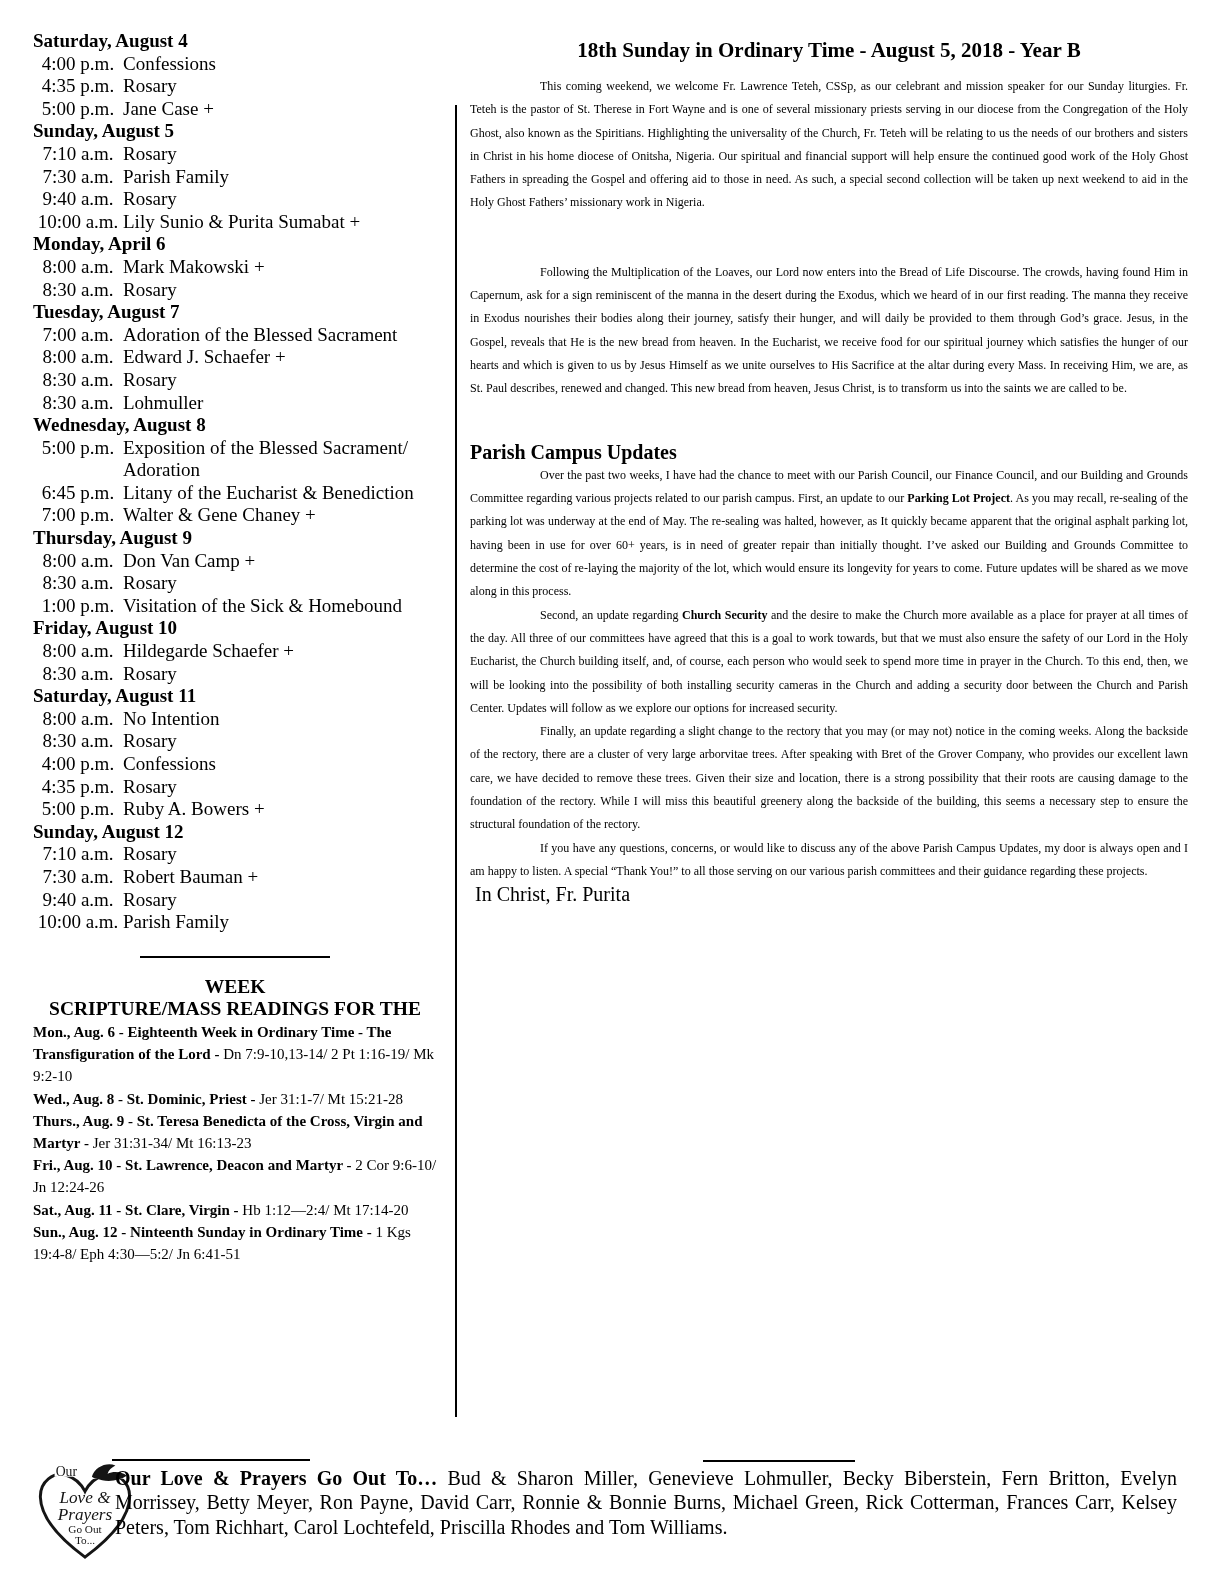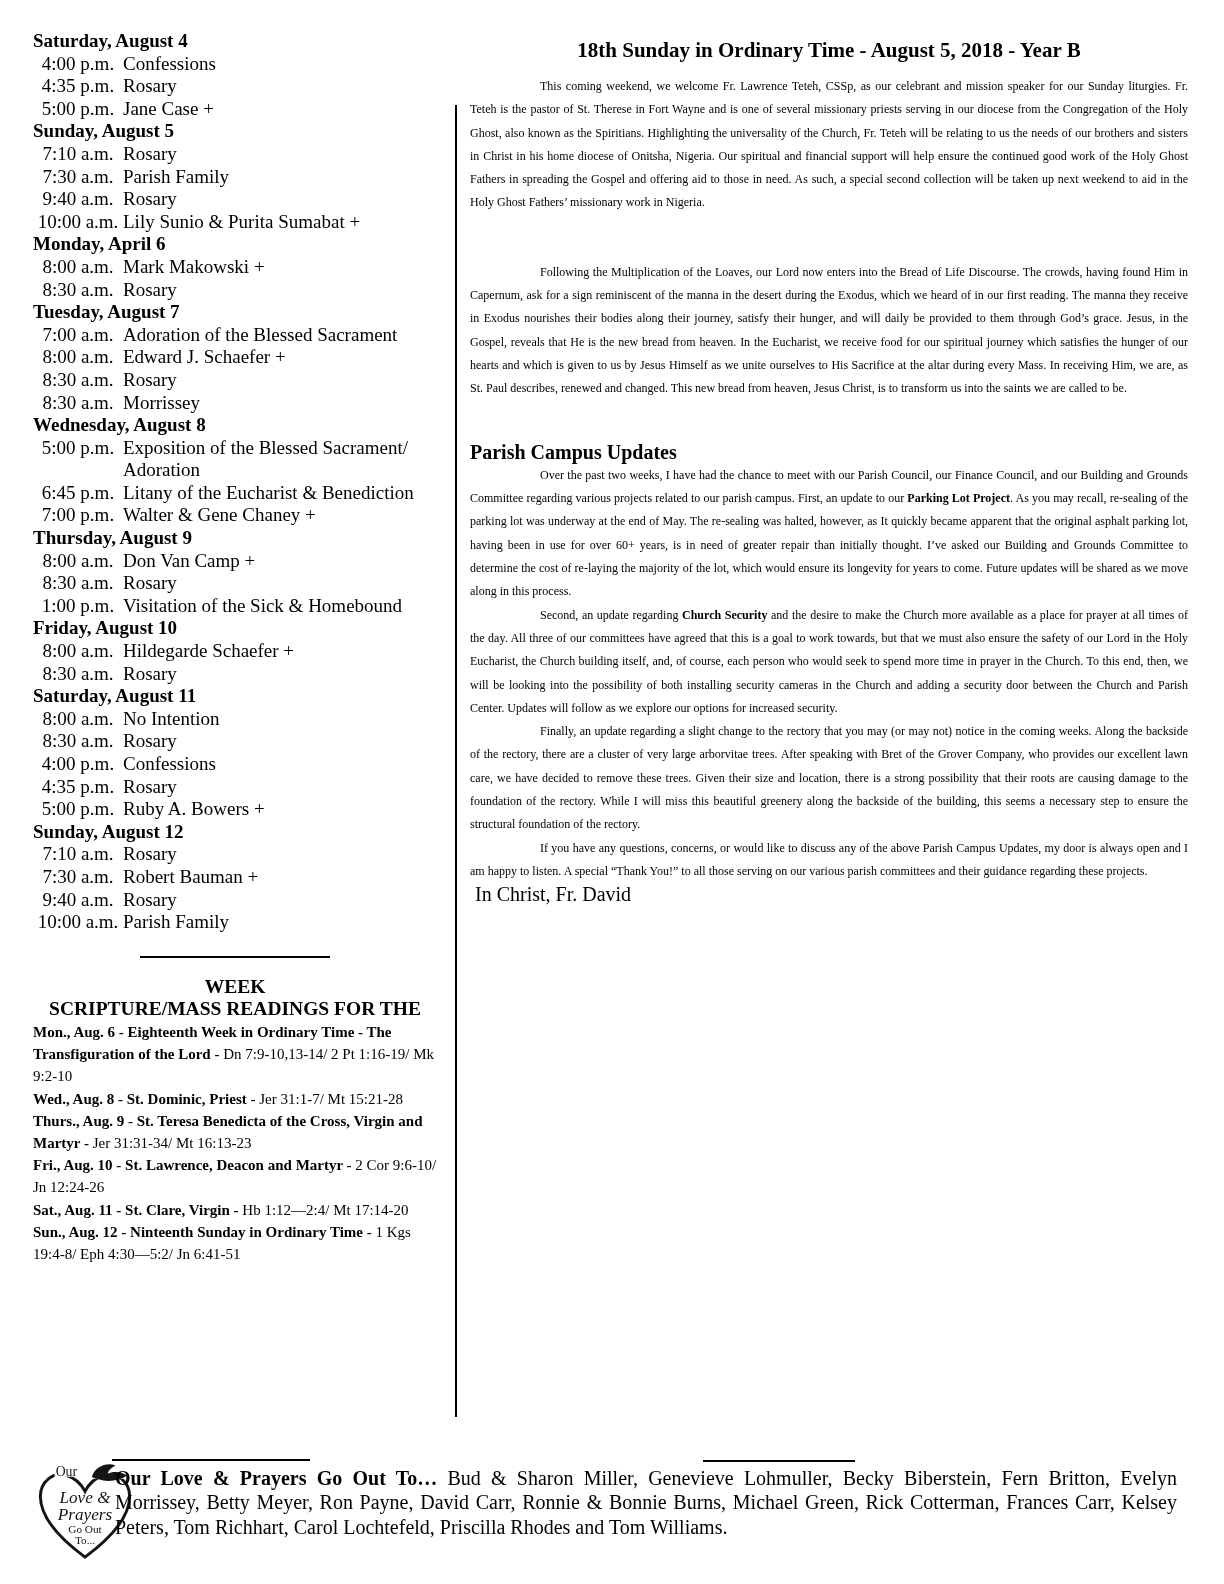--- a/index.html
+++ b/index.html
@@ -126,21 +126,21 @@
         <span class="mi-text">Edward J. Schaefer +</span>
       </div>
 
       <div class="mi-row item">
         <span class="mi-time">8:30 a.m.</span>
         <span class="mi-text">Rosary</span>
       </div>
 
       <div class="mi-row item">
         <span class="mi-time">8:30 a.m.</span>
-        <span class="mi-text">Morrissey</span>
+        <span class="mi-text">Lohmuller</span>
       </div>
 
       <div class="mi-row day">
 
         <span class="mi-text">Wednesday, August 8</span>
       </div>
 
       <div class="mi-row item">
         <span class="mi-time">5:00 p.m.</span>
         <span class="mi-text">Exposition of the Blessed Sacrament/</span>
@@ -284,21 +284,21 @@
 
   <div class="subhead">Parish Campus Updates</div>
 
   <p class="para"><span class="seg">Over the past two weeks, I have had the chance to meet with our Parish Council, our Finance Council, and our Building and Grounds Committee regarding various projects related to our parish campus. First, an update to our </span><span class="seg-b">Parking Lot Project</span><span class="seg">. As you may recall, re-sealing of the parking lot was underway at the end of May. The re-sealing was halted, however, as It quickly became apparent that the original asphalt parking lot, having been in use for over 60+ years, is in need of greater repair than initially thought. I’ve asked our Building and Grounds Committee to determine the cost of re-laying the majority of the lot, which would ensure its longevity for years to come. Future updates will be shared as we move along in this process.</span></p>
 
   <p class="para"><span class="seg">Second, an update regarding </span><span class="seg-b">Church Security</span><span class="seg"> and the desire to make the Church more available as a place for prayer at all times of the day. All three of our committees have agreed that this is a goal to work towards, but that we must also ensure the safety of our Lord in the Holy Eucharist, the Church building itself, and, of course, each person who would seek to spend more time in prayer in the Church. To this end, then, we will be looking into the possibility of both installing security cameras in the Church and adding a security door between the Church and Parish Center. Updates will follow as we explore our options for increased security.</span></p>
 
   <p class="para">Finally, an update regarding a slight change to the rectory that you may (or may not) notice in the coming weeks. Along the backside of the rectory, there are a cluster of very large arborvitae trees. After speaking with Bret of the Grover Company, who provides our excellent lawn care, we have decided to remove these trees. Given their size and location, there is a strong possibility that their roots are causing damage to the foundation of the rectory. While I will miss this beautiful greenery along the backside of the building, this seems a necessary step to ensure the structural foundation of the rectory.</p>
   <p class="para">If you have any questions, concerns, or would like to discuss any of the above Parish Campus Updates, my door is always open and I am happy to listen. A special “Thank You!” to all those serving on our various parish committees and their guidance regarding these projects.</p>
 
-  <p class="signoff">In Christ, Fr. David</p>
+  <p class="signoff">In Christ, Fr. Purita</p>
 </div>
 
 <div class="rule-a"></div>
 <div class="rule-b"></div>
 
 <svg class="logo" viewBox="0 0 104 104" xmlns="http://www.w3.org/2000/svg">
   <path d="M52 97 C 25 77, 7 56, 6.5 36 C 6 20, 20 9.5, 33 13.5 C 41 16, 48 22, 52 30 C 56 22, 63 16, 71 13.5 C 84 9.5, 98 20, 97.5 36 C 97 56, 79 77, 52 97 Z" fill="#ffffff" stroke="#151515" stroke-width="3"></path>
   <rect x="21" y="0" width="27" height="15" fill="#ffffff"></rect>
   <rect x="56" y="0" width="36" height="17" fill="#ffffff"></rect>
   <path d="M59 15 C 62 5, 74 0, 83 3.5 C 79 5.5, 76 8.5, 75 12 C 81 9, 90 10, 94.5 14 C 88 18.5, 77.5 20.5, 69.5 18.5 C 64.5 17.3, 60.5 16.3, 59 15 Z" fill="#151515"></path>

